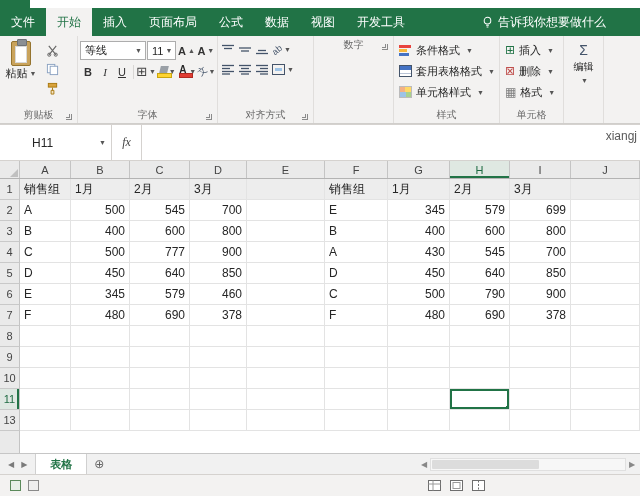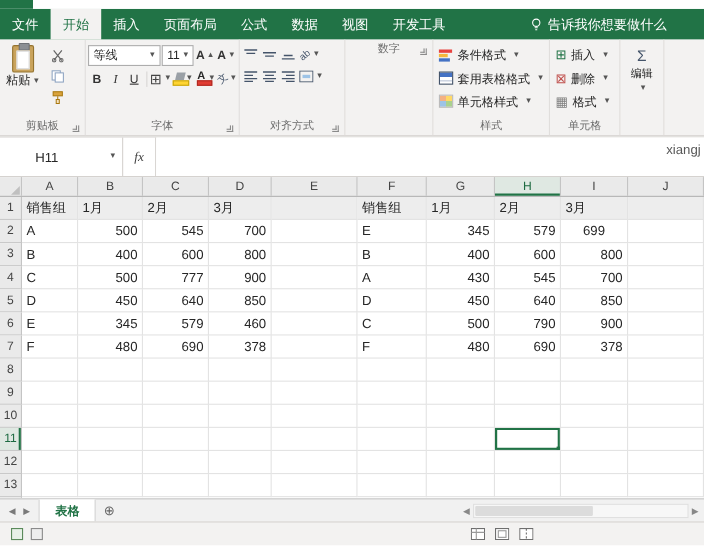--- a/index.html
+++ b/index.html
@@ -398,21 +398,21 @@
         <div class="grow">
           <div class="rowh">2</div>
           <div class="cell" style="width: 51px;">A</div>
           <div class="cell num" style="width: 59px;">500</div>
           <div class="cell num" style="width: 60px;">545</div>
           <div class="cell num" style="width: 57px;">700</div>
           <div class="cell" style="width: 78px;"></div>
           <div class="cell" style="width: 63px;">E</div>
           <div class="cell num" style="width: 62px;">345</div>
           <div class="cell num" style="width: 60px;">579</div>
-          <div class="cell num" style="width: 61px; text-align: center;">699</div>
+          <div class="cell num" style="width: 61px;">699</div>
           <div class="cell" style="width: 69px;"></div>
         </div>
         <div class="grow">
           <div class="rowh">3</div>
           <div class="cell" style="width: 51px;">B</div>
           <div class="cell num" style="width: 59px;">400</div>
           <div class="cell num" style="width: 60px;">600</div>
           <div class="cell num" style="width: 57px;">800</div>
           <div class="cell" style="width: 78px;"></div>
           <div class="cell" style="width: 63px;">B</div>
@@ -515,33 +515,20 @@
         <div class="grow">
           <div class="rowh selhdr">11</div>
           <div class="cell" style="width: 51px;"></div>
           <div class="cell" style="width: 59px;"></div>
           <div class="cell" style="width: 60px;"></div>
           <div class="cell" style="width: 57px;"></div>
           <div class="cell" style="width: 78px;"></div>
           <div class="cell" style="width: 63px;"></div>
           <div class="cell" style="width: 62px;"></div>
           <div class="cell active-cell" style="width: 60px;"></div>
-          <div class="cell" style="width: 61px;"></div>
-          <div class="cell" style="width: 69px;"></div>
-        </div>
-        <div class="grow">
-          <div class="rowh">12</div>
-          <div class="cell" style="width: 51px;"></div>
-          <div class="cell" style="width: 59px;"></div>
-          <div class="cell" style="width: 60px;"></div>
-          <div class="cell" style="width: 57px;"></div>
-          <div class="cell" style="width: 78px;"></div>
-          <div class="cell" style="width: 63px;"></div>
-          <div class="cell" style="width: 62px;"></div>
-          <div class="cell" style="width: 60px;"></div>
           <div class="cell" style="width: 61px;"></div>
           <div class="cell" style="width: 69px;"></div>
         </div>
         <div class="grow">
           <div class="rowh">13</div>
           <div class="cell" style="width: 51px;"></div>
           <div class="cell" style="width: 59px;"></div>
           <div class="cell" style="width: 60px;"></div>
           <div class="cell" style="width: 57px;"></div>
           <div class="cell" style="width: 78px;"></div>

